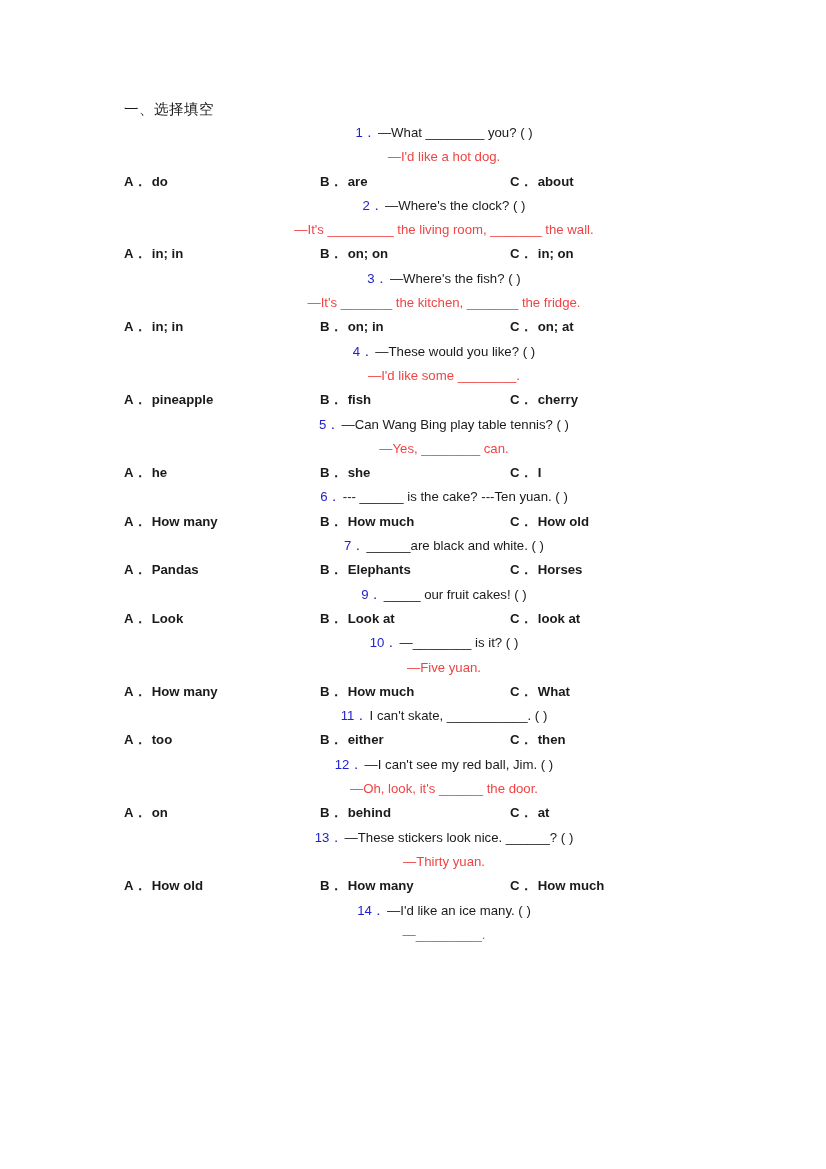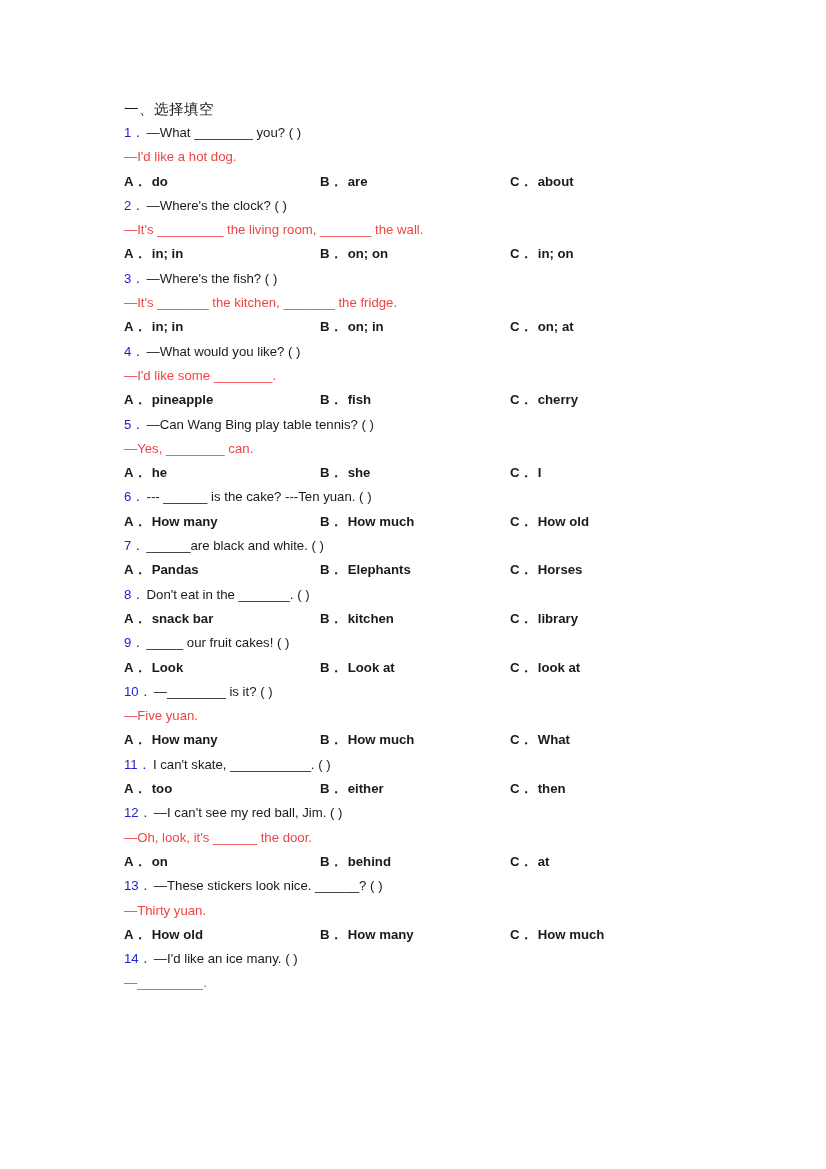--- a/index.html
+++ b/index.html
@@ -41,20 +41,21 @@
     white-space: nowrap;
   }
 
   
   .row {
     font-size: 13.2px;
     line-height: 24.3px;
     height: 24.3px;
     white-space: nowrap;
     color: #1a1a1a;
+    text-align: center;
   }
 
   
   .stem .qnum {
     color: #2222cc;
     font-size: 13.2px;
     margin-right: 2px;
   }
   .stem .qtext {
     color: #1a1a1a;
@@ -114,21 +115,21 @@
         <div class="qblock">
           <div class="row stem"><span class="qnum">3．</span><span class="qtext">—Where's the fish? (  )</span></div>
           <div class="row cont">—It's _______ the kitchen, _______ the fridge.</div>
           <div class="row opts">
             <span class="opt opt-a"><span class="lbl">A．</span><span>in; in</span></span>
             <span class="opt opt-b"><span class="lbl">B．</span><span>on; in</span></span>
             <span class="opt opt-c"><span class="lbl">C．</span><span>on; at</span></span>
           </div>
         </div>
         <div class="qblock">
-          <div class="row stem"><span class="qnum">4．</span><span class="qtext">—What would you like? (  )</span></div>
+          <div class="row stem"><span class="qnum">4．</span><span class="qtext">—These would you like? (  )</span></div>
           <div class="row cont">—I'd like some ________.</div>
           <div class="row opts">
             <span class="opt opt-a"><span class="lbl">A．</span><span>pineapple</span></span>
             <span class="opt opt-b"><span class="lbl">B．</span><span>fish</span></span>
             <span class="opt opt-c"><span class="lbl">C．</span><span>cherry</span></span>
           </div>
         </div>
         <div class="qblock">
           <div class="row stem"><span class="qnum">5．</span><span class="qtext">—Can Wang Bing play table tennis? (  )</span></div>
           <div class="row cont">—Yes, ________ can.</div>
@@ -148,28 +149,20 @@
         </div>
         <div class="qblock">
           <div class="row stem"><span class="qnum">7．</span><span class="qtext">______are black and white. (  )</span></div>
           <div class="row opts">
             <span class="opt opt-a"><span class="lbl">A．</span><span>Pandas</span></span>
             <span class="opt opt-b"><span class="lbl">B．</span><span>Elephants</span></span>
             <span class="opt opt-c"><span class="lbl">C．</span><span>Horses</span></span>
           </div>
         </div>
         <div class="qblock">
-          <div class="row stem"><span class="qnum">8．</span><span class="qtext">Don't eat in the _______. (  )</span></div>
-          <div class="row opts">
-            <span class="opt opt-a"><span class="lbl">A．</span><span>snack bar</span></span>
-            <span class="opt opt-b"><span class="lbl">B．</span><span>kitchen</span></span>
-            <span class="opt opt-c"><span class="lbl">C．</span><span>library</span></span>
-          </div>
-        </div>
-        <div class="qblock">
           <div class="row stem"><span class="qnum">9．</span><span class="qtext">_____ our fruit cakes! (  )</span></div>
           <div class="row opts">
             <span class="opt opt-a"><span class="lbl">A．</span><span>Look</span></span>
             <span class="opt opt-b"><span class="lbl">B．</span><span>Look at</span></span>
             <span class="opt opt-c"><span class="lbl">C．</span><span>look at</span></span>
           </div>
         </div>
         <div class="qblock">
           <div class="row stem"><span class="qnum">10．</span><span class="qtext">—________ is it? (  )</span></div>
           <div class="row cont">—Five yuan.</div>

